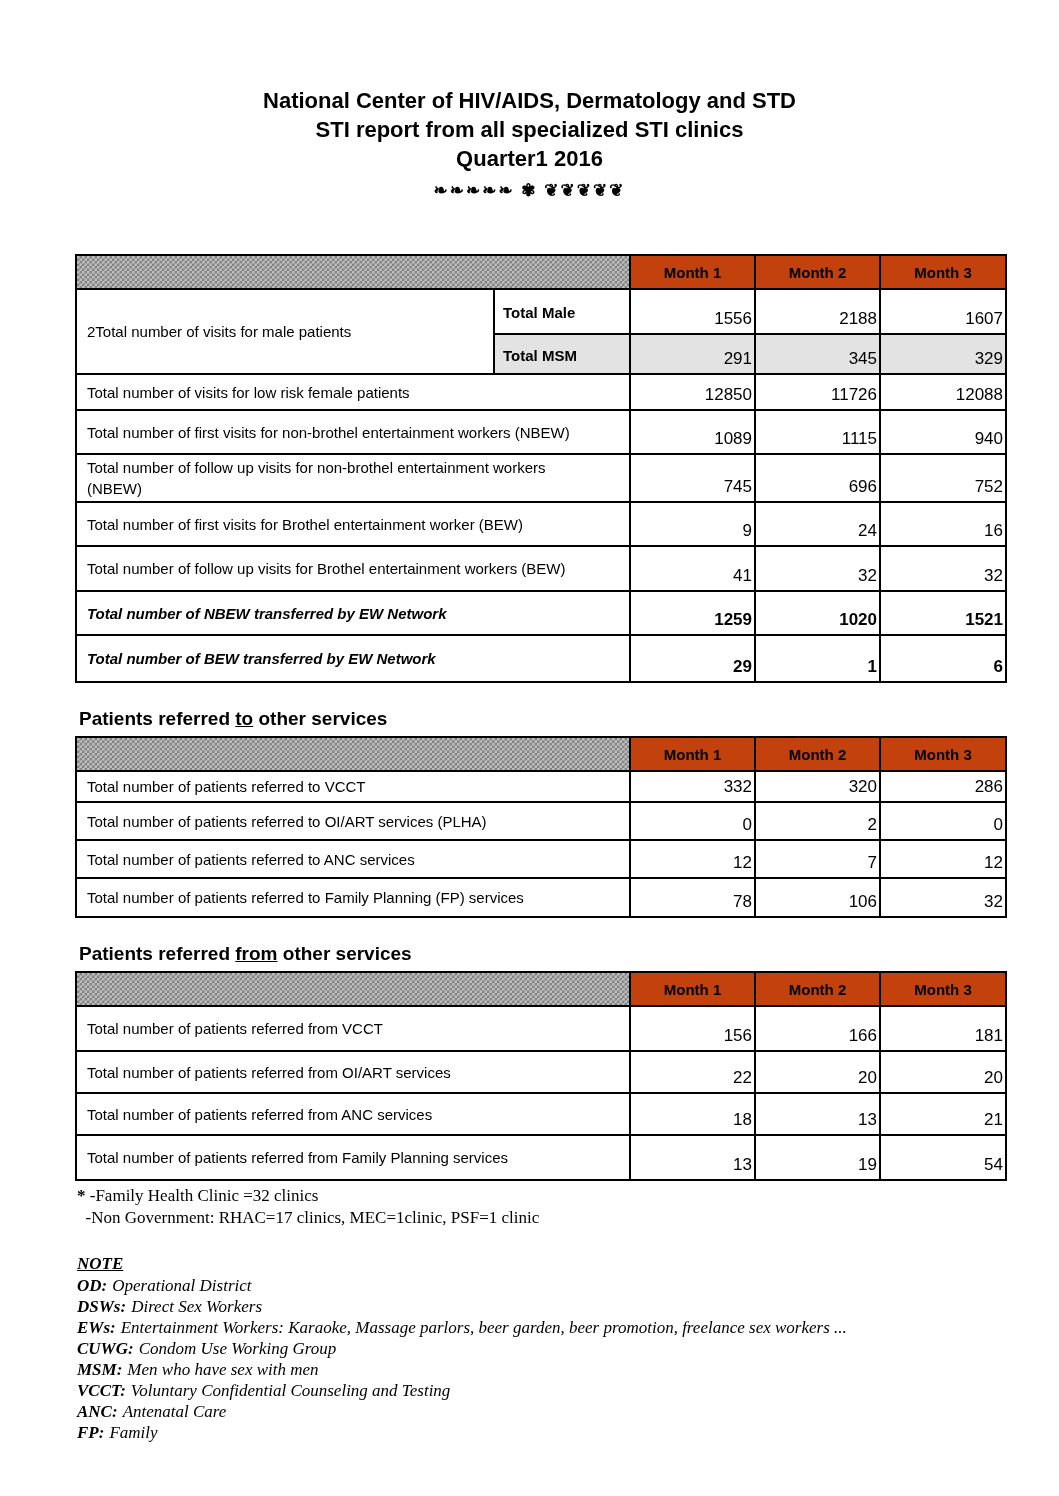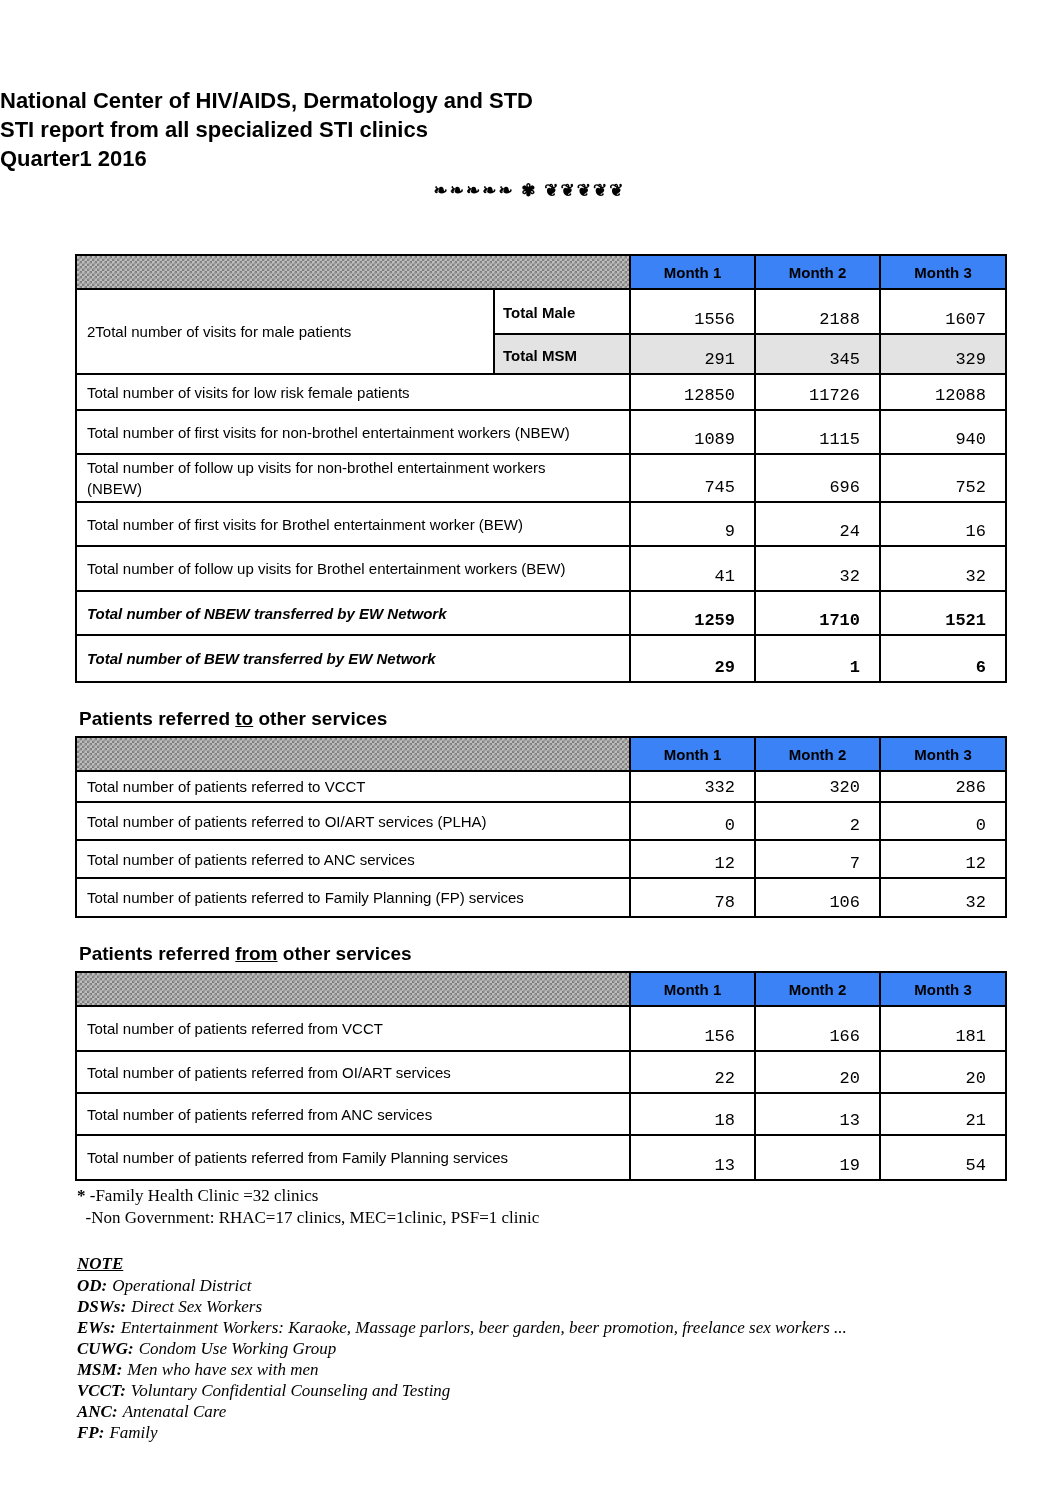--- a/index.html
+++ b/index.html
@@ -6,38 +6,38 @@
   .page {
     position: relative;
     width: 1059px;
     height: 1496px;
     background:#ffffff;
     color:#000;
     font-family: "Liberation Sans", sans-serif;
     overflow: hidden;
   }
   
-  .title-block { margin-top: 86px; text-align: left; font-weight: bold; font-size: 22px; line-height: 29px; }
+  .title-block { margin-top: 86px; text-align: center; font-weight: bold; font-size: 22px; line-height: 29px; }
   .ornament { text-align: center; font-size: 17px; letter-spacing: 2px; margin-top: 7px; font-weight: bold; }
 
   
   table.rep { border-collapse: collapse; table-layout: fixed; margin-left: 75px; width: 930px; }
   table.rep td, table.rep th { border: 2px solid #000; overflow: hidden; }
   .pattern {
     background-color:#bdbdbd;
     background-image:
       linear-gradient(45deg, #7e7e7e 25%, transparent 25%, transparent 75%, #7e7e7e 75%),
       linear-gradient(45deg, #7e7e7e 25%, transparent 25%, transparent 75%, #7e7e7e 75%);
     background-size: 5px 5px;
     background-position: 0 0, 2.5px 2.5px;
   }
-  .month-h { font-size: 15px; font-weight: bold; text-align: center; vertical-align: middle; background: #3b82f6; }
+  .month-h { font-size: 15px; font-weight: bold; text-align: center; vertical-align: middle; background: #c2410c; }
   .lbl { font-size: 15px; padding: 2px 28px 2px 10px; vertical-align: middle; text-align: left; font-weight: normal; line-height: 21px; }
   .sub { font-size: 15px; font-weight: bold; padding: 4px 4px 2px 8px; vertical-align: middle; text-align: left; }
-  .num { font-size: 17px; text-align: right; vertical-align: bottom; padding: 0 19px 4px 4px; font-family: Liberation Mono, monospace; }
+  .num { font-size: 17px; text-align: right; vertical-align: bottom; padding: 0 2px 4px 4px; }
   tr.msm td { background: #e3e3e3; }
   tr.em .lbl { font-weight: bold; font-style: italic; }
   tr.em .num { font-weight: bold; }
 
   
   .section-h { margin: 25px 0 6px 79px; font-size: 19px; font-weight: bold; }
   .section-h .u { text-decoration: underline; }
 
   
   .footnotes { margin: 4px 0 0 77px; font-family: "Liberation Serif", serif; font-size: 17px; line-height: 22px; }
@@ -116,21 +116,21 @@
       </tr>
       <tr style="height:45px">
         <td class="lbl" colspan="2">Total number of follow up visits for Brothel entertainment workers (BEW)</td>
         <td class="num">41</td>
         <td class="num">32</td>
         <td class="num">32</td>
       </tr>
       <tr class="em" style="height:44px">
         <td class="lbl" colspan="2">Total number of NBEW transferred by EW Network</td>
         <td class="num">1259</td>
-        <td class="num">1710</td>
+        <td class="num">1020</td>
         <td class="num">1521</td>
       </tr>
       <tr class="em" style="height:47px">
         <td class="lbl" colspan="2">Total number of BEW transferred by EW Network</td>
         <td class="num">29</td>
         <td class="num">1</td>
         <td class="num">6</td>
       </tr>
     </tbody>
   </table>

